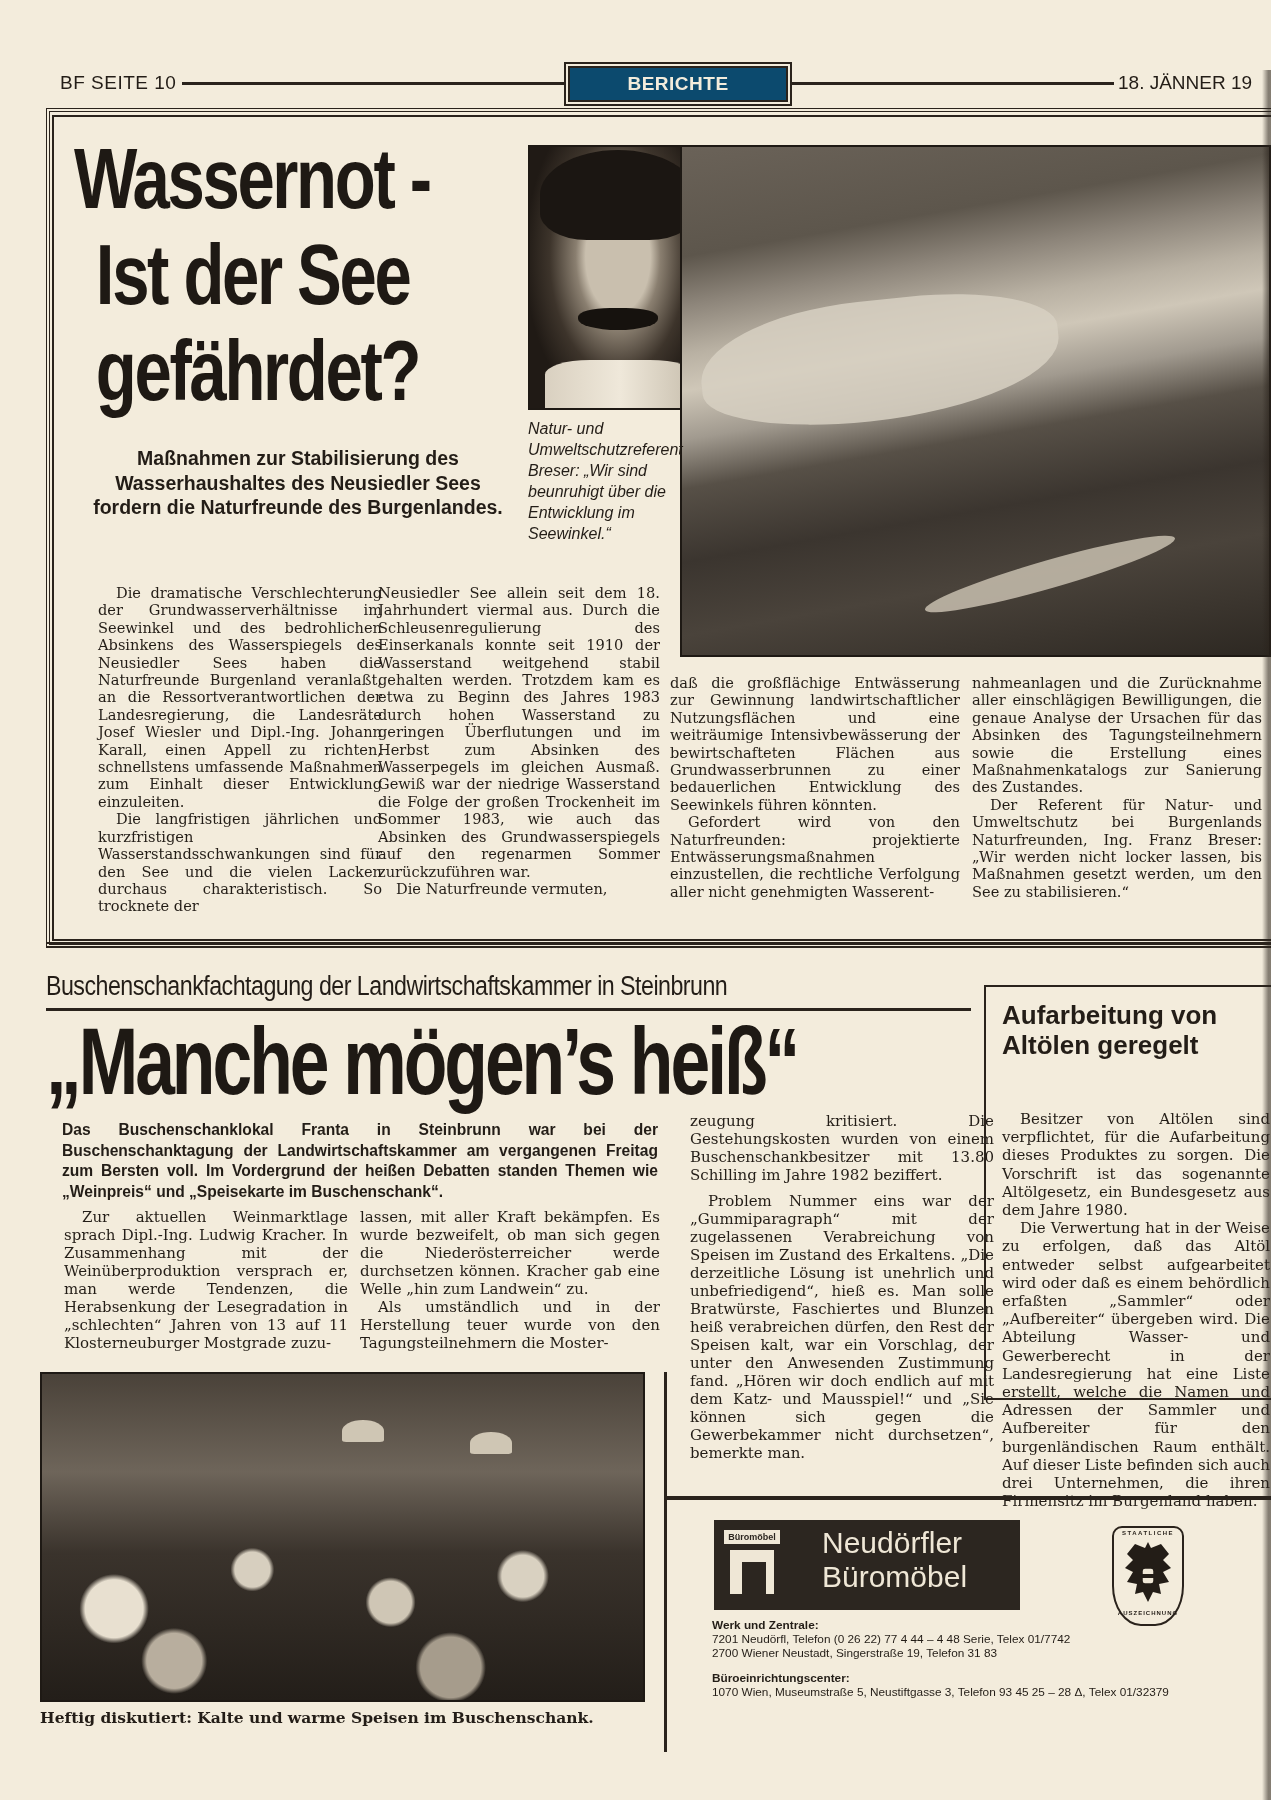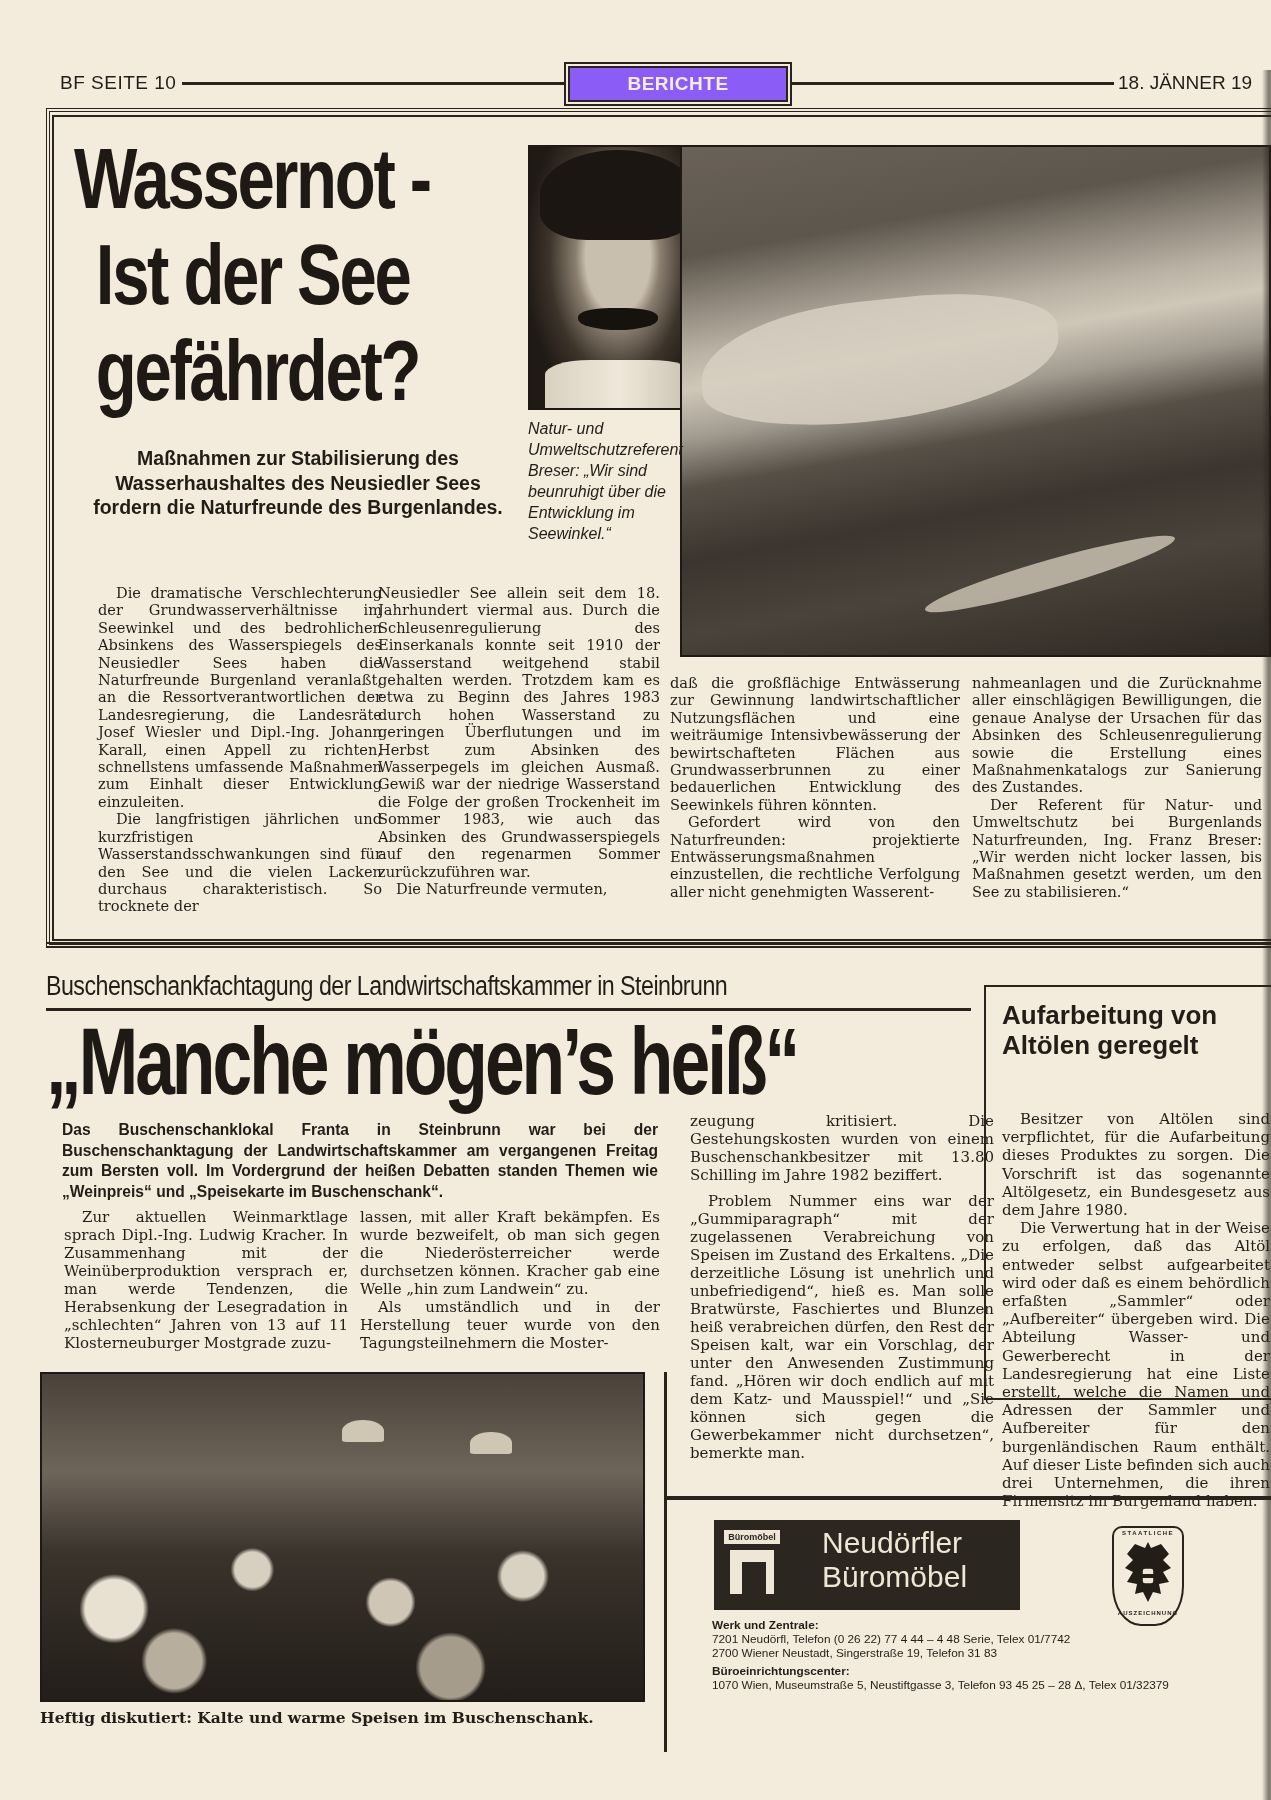--- a/index.html
+++ b/index.html
@@ -4,21 +4,21 @@
 <style>
   * { box-sizing: border-box; margin: 0; padding: 0; }
   html, body { width: 1271px; height: 1800px; overflow: hidden; }
   body { background: #f3ecdc; color: #231d17; font-family: "DejaVu Serif", serif; position: relative; }
   .abs { position: absolute; }
   .sans { font-family: "Liberation Sans", sans-serif; }
 
   
   .hdr-left { left: 60px; top: 72px; font-size: 19px; letter-spacing: 0.5px; }
   .hdr-line { height: 3px; background: #2a231c; }
-  .hdr-badge { left: 568px; top: 66px; width: 220px; height: 36px; background: #8b5cf6; border: 2px solid #2a231c; outline: 2px solid #2a231c; outline-offset: 2px; color: #f3ecdc; font-weight: bold; font-size: 19px; text-align: center; line-height: 32px; letter-spacing: 0.5px; }
+  .hdr-badge { left: 568px; top: 66px; width: 220px; height: 36px; background: #0c4a6e; border: 2px solid #2a231c; outline: 2px solid #2a231c; outline-offset: 2px; color: #f3ecdc; font-weight: bold; font-size: 19px; text-align: center; line-height: 32px; letter-spacing: 0.5px; }
   .hdr-right { left: 1118px; top: 72px; font-size: 19px; white-space: nowrap; }
 
   
   .frame1 { left: 46px; top: 108px; width: 1240px; height: 840px; border: 4px double #2a231c; border-right: none; }
   .frame1-inner { left: 52px; top: 115px; width: 1230px; height: 826px; border-top: 2px solid #2a231c; border-left: 2px solid #2a231c; border-bottom: 2px solid #2a231c; }
   .frame-bottom-bar { left: 46px; top: 942px; width: 1225px; height: 6px; border-top: 2px solid #2a231c; border-bottom: 2px solid #2a231c; }
 
   .headline1 { left: 74px; top: 130px; width: 430px; font-family: "Liberation Sans", sans-serif; font-weight: bold; font-size: 86px; line-height: 96px; letter-spacing: -3px; transform: scaleX(0.78); transform-origin: left top; width: 560px; color: #1e1914; }
 
   .photo-portrait { left: 528px; top: 145px; width: 180px; height: 265px; background: radial-gradient(ellipse at 50% 42%, #c9bfae 0 26%, #8a7f70 34%, #3d342b 55%, #201a15 75%), #2a231c; border: 2px solid #1e1914; }
@@ -78,21 +78,21 @@
   .ad-logo { left: 714px; top: 1520px; width: 306px; height: 90px; background: #2c2620; }
   .ad-logo-tag { left: 724px; top: 1528px; width: 56px; height: 72px; background: #2c2620; }
   .ad-logo-tag .tag { position: absolute; left: 0; top: 2px; width: 56px; height: 14px; background: #efe7d6; color: #2c2620; font-family: "Liberation Sans", sans-serif; font-size: 9px; text-align: center; line-height: 14px; font-weight: bold; }
   .ad-logo-tag .n { position: absolute; left: 4px; top: 20px; }
   .ad-brand { left: 822px; top: 1526px; font-family: "Liberation Sans", sans-serif; font-size: 30px; line-height: 34px; color: #efe7d6; }
   .ad-emblem { left: 1112px; top: 1526px; width: 72px; height: 100px; border: 2px solid #2a231c; border-radius: 10px 10px 40% 40%; }
   .ad-emblem-top { left: 1118px; top: 1530px; width: 60px; font-family: "Liberation Sans", sans-serif; font-size: 6px; letter-spacing: 1.5px; text-align: center; font-weight: bold; }
   .ad-emblem-bot { left: 1116px; top: 1610px; width: 64px; font-family: "Liberation Sans", sans-serif; font-size: 6px; letter-spacing: 1px; text-align: center; font-weight: bold; }
   .ad-lines { left: 712px; top: 1618px; width: 540px; font-family: Liberation Sans, sans-serif; font-size: 11.8px; line-height: 14.2px; }
   .ad-lines .b { font-weight: bold; }
-  .ad-lines .gap { margin-top: 3px; }
+  .ad-lines .gap { margin-top: 10px; }
   .ad-cities { font-weight: bold; font-size: 13px; line-height: 15px; margin-top: 3px; }
 
   .right-edge { left: 1262px; top: 70px; width: 9px; height: 1730px; background: linear-gradient(90deg, transparent, #2a231c 70%); opacity: 0.55; }
 </style>
 </head>
 <body>
 
 <div class="abs hdr-left sans">BF SEITE 10</div>
 <div class="abs hdr-line" style="left:182px; top:82px; width:384px;"></div>
 <div class="abs hdr-badge sans">BERICHTE</div>
@@ -127,21 +127,21 @@
 </div>
 <div class="abs col c2">
   <p class="noind">Neusiedler See allein seit dem 18. Jahrhundert viermal aus. Durch die Schleusenregulierung des Einserkanals konnte seit 1910 der Wasserstand weitgehend stabil gehalten werden. Trotzdem kam es etwa zu Beginn des Jahres 1983 durch hohen Wasserstand zu geringen Überflutungen und im Herbst zum Absinken des Wasserpegels im gleichen Ausmaß. Gewiß war der niedrige Wasserstand die Folge der großen Trockenheit im Sommer 1983, wie auch das Absinken des Grundwasserspiegels auf den regenarmen Sommer zurückzuführen war.</p>
   <p>Die Naturfreunde vermuten,</p>
 </div>
 <div class="abs col c3">
   <p class="noind">daß die großflächige Entwässerung zur Gewinnung landwirtschaftlicher Nutzungsflächen und eine weiträumige Intensivbewässerung der bewirtschafteten Flächen aus Grundwasserbrunnen zu einer bedauerlichen Entwicklung des Seewinkels führen könnten.</p>
   <p>Gefordert wird von den Naturfreunden: projektierte Entwässerungsmaßnahmen einzustellen, die rechtliche Verfolgung aller nicht genehmigten Wasserent-</p>
 </div>
 <div class="abs col c4">
-  <p class="noind">nahmeanlagen und die Zurücknahme aller einschlägigen Bewilligungen, die genaue Analyse der Ursachen für das Absinken des Schleusenregulierung sowie die Erstellung eines Maßnahmenkatalogs zur Sanierung des Zustandes.</p>
+  <p class="noind">nahmeanlagen und die Zurücknahme aller einschlägigen Bewilligungen, die genaue Analyse der Ursachen für das Absinken des Tagungsteilnehmern sowie die Erstellung eines Maßnahmenkatalogs zur Sanierung des Zustandes.</p>
   <p>Der Referent für Natur- und Umweltschutz bei Burgenlands Naturfreunden, Ing. Franz Breser: „Wir werden nicht locker lassen, bis Maßnahmen gesetzt werden, um den See zu stabilisieren.“</p>
 </div>
 
 <div class="abs kicker2">Buschenschankfachtagung der Landwirtschaftskammer in Steinbrunn</div>
 <div class="abs kicker2-line"></div>
 <div class="abs headline2">„Manche mögen’s heiß“</div>
 <div class="abs lead2">Das Buschenschanklokal Franta in Steinbrunn war bei der Buschenschanktagung der Landwirtschaftskammer am vergangenen Freitag zum Bersten voll. Im Vordergrund der heißen Debatten standen Themen wie „Weinpreis“ und „Speisekarte im Buschenschank“.</div>
 
 <div class="abs col d1">
   <p>Zur aktuellen Weinmarktlage sprach Dipl.-Ing. Ludwig Kracher. In Zusammenhang mit der Weinüberproduktion versprach er, man werde Tendenzen, die Herabsenkung der Lesegradation in „schlechten“ Jahren von 13 auf 11 Klosterneuburger Mostgrade zuzu-</p>

